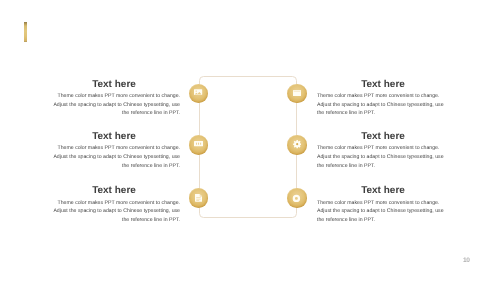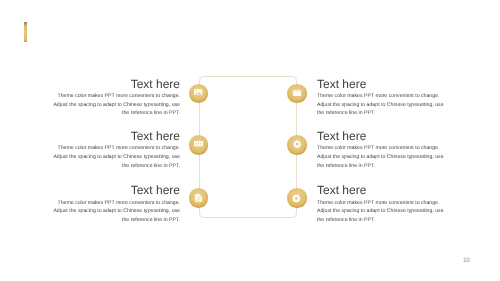--- a/index.html
+++ b/index.html
@@ -14,21 +14,21 @@
          border:1.1px solid #e9ddcd;border-radius:4.5px;box-sizing:border-box;}
 
   .node{position:absolute;width:19.5px;height:19.5px;border-radius:50%;
         display:flex;align-items:center;justify-content:center;}
   .node .disc{position:absolute;inset:0;border-radius:50%;
         background:radial-gradient(circle at 50% 40%,#ead090 0%,#e8cb87 22%,#e3c376 45%,#dcb55f 66%,#d0a246 84%,#c5953a 100%);
         box-shadow:inset -0.5px -0.9px 1.4px rgba(165,115,28,.26), inset 0.4px 0.6px 1.0px rgba(255,248,220,.30);}
   .node svg{position:relative;width:9.2px;height:9.2px;fill:#fffdf3;display:block;}
 
   .block{position:absolute;width:132px;}
-  .title{font-size:12px;font-weight:normal;color:#3d3d3d;line-height:9px;}
+  .title{font-size:10px;font-weight:bold;color:#3d3d3d;line-height:9px;text-align:center;}
   .body{margin-top:3.3px;font-size:5.2px;color:#464646;line-height:8.8px;white-space:pre-line;}
   .pageno{position:absolute;left:462.9px;top:257.2px;font-size:6.6px;color:#b2b2b2;font-weight:bold;letter-spacing:-0.35px;}
 </style>
 </head>
 <body>
 
 <div class="slide">
   <div class="accent-bar"></div>
   <div class="frame"></div>
 

